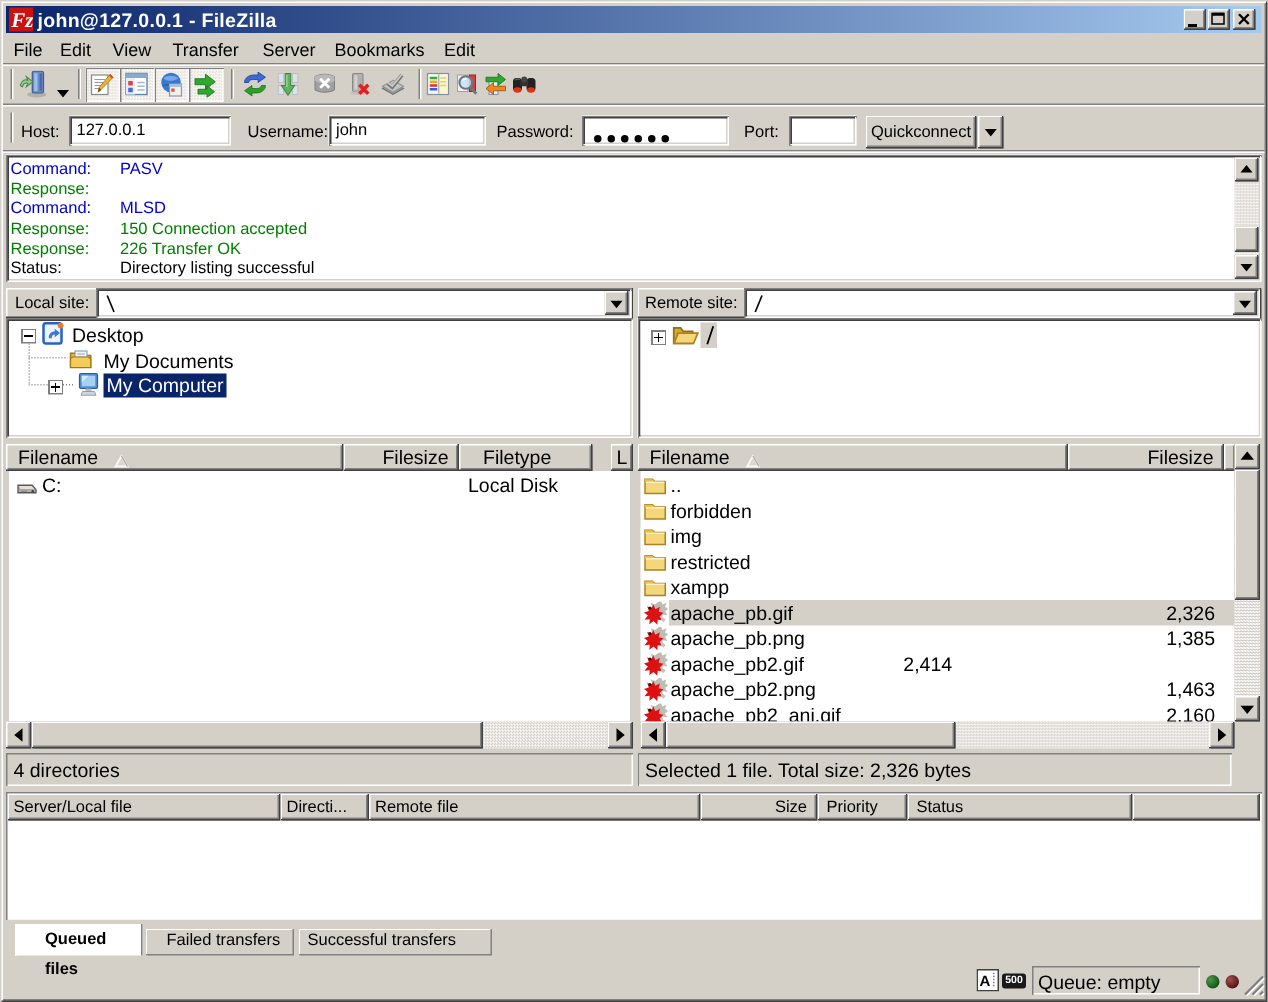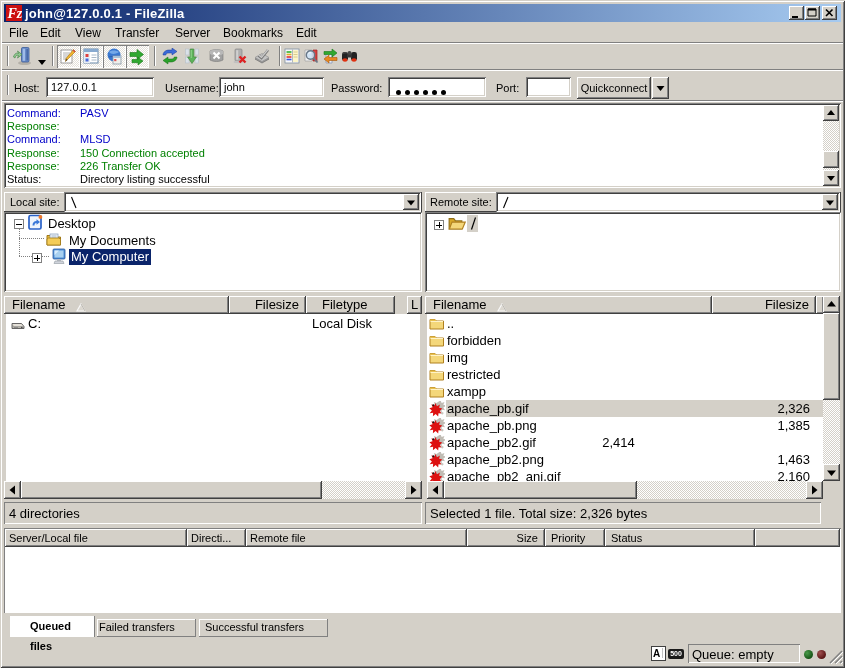--- a/index.html
+++ b/index.html
@@ -433,21 +433,21 @@
 <div class="a s1" style="left:4px;top:528px;width:837px;height:85px;background:#fff"></div>
 <div class="a hc" style="left:5px;top:529px;width:182px;height:18px;font-size:11px;padding-left:4px;line-height:18px">Server/Local file</div>
 <div class="a hc" style="left:187px;top:529px;width:59px;height:18px;font-size:11px;padding-left:4px;line-height:18px">Directi...</div>
 <div class="a hc" style="left:246px;top:529px;width:221px;height:18px;font-size:11px;padding-left:4px;line-height:18px">Remote file</div>
 <div class="a hc" style="left:467px;top:529px;width:78px;height:18px;font-size:11px;text-align:right;padding-right:7px;line-height:18px">Size</div>
 <div class="a hc" style="left:545px;top:529px;width:60px;height:18px;font-size:11px;padding-left:6px;line-height:18px">Priority</div>
 <div class="a hc" style="left:605px;top:529px;width:150px;height:18px;font-size:11px;padding-left:6px;line-height:18px">Status</div>
 <div class="a hc" style="left:755px;top:529px;width:85px;height:18px;font-size:11px"></div>
 
 <div class="a" style="left:10px;top:616px;width:85px;height:21px;background:#fff;box-shadow:inset -1px 0 0 #808080,inset 1px 1px 0 #ffffff;font-weight:bold;font-size:11px;line-height:20px;padding-left:20px">Queued files</div>
-<div class="a" style="left:97px;top:619px;width:99px;height:18px;background:#d4d0c8;box-shadow:inset -1px -1px 0 #808080,inset 1px 1px 0 #ffffff;font-size:11px;line-height:17px;padding-left:2px">Failed transfers</div>
+<div class="a" style="left:97px;top:619px;width:99px;height:18px;background:#d4d0c8;box-shadow:inset -1px -1px 0 #808080,inset 1px 1px 0 #ffffff;font-size:11px;line-height:17px;padding-left:14px">Failed transfers</div>
 <div class="a" style="left:199px;top:619px;width:129px;height:18px;background:#d4d0c8;box-shadow:inset -1px -1px 0 #808080,inset 1px 1px 0 #ffffff;font-size:11px;line-height:17px;padding-left:6px">Successful transfers</div>
 
 <div class="a" id="ascii-icon" style="left:651px;top:646px"><svg width="15" height="15">
 <rect x="0.5" y="0.5" width="14" height="14" fill="#fff" stroke="#404040" stroke-width="1"></rect>
 <text x="2" y="11" font-size="10" font-weight="bold" fill="#000" font-family="Liberation Sans">A</text>
 <path d="M11 3 h2 M11 5 h2 M11 7 h2 M11 9 h2 M11 11 h2" stroke="#808080" stroke-width="1" stroke-dasharray="1 1"></path>
 </svg></div>
 <div class="a" style="left:668px;top:649px;width:16px;height:10px;background:#1a1a1a;border-radius:2px;color:#fff;font-size:7px;font-weight:bold;text-align:center;line-height:10px;letter-spacing:0">500</div>
 <div class="a s1" style="left:688px;top:644px;width:112px;height:19px">
     <div style="margin:3px 0 0 4px;font-size:13px">Queue: empty</div>

